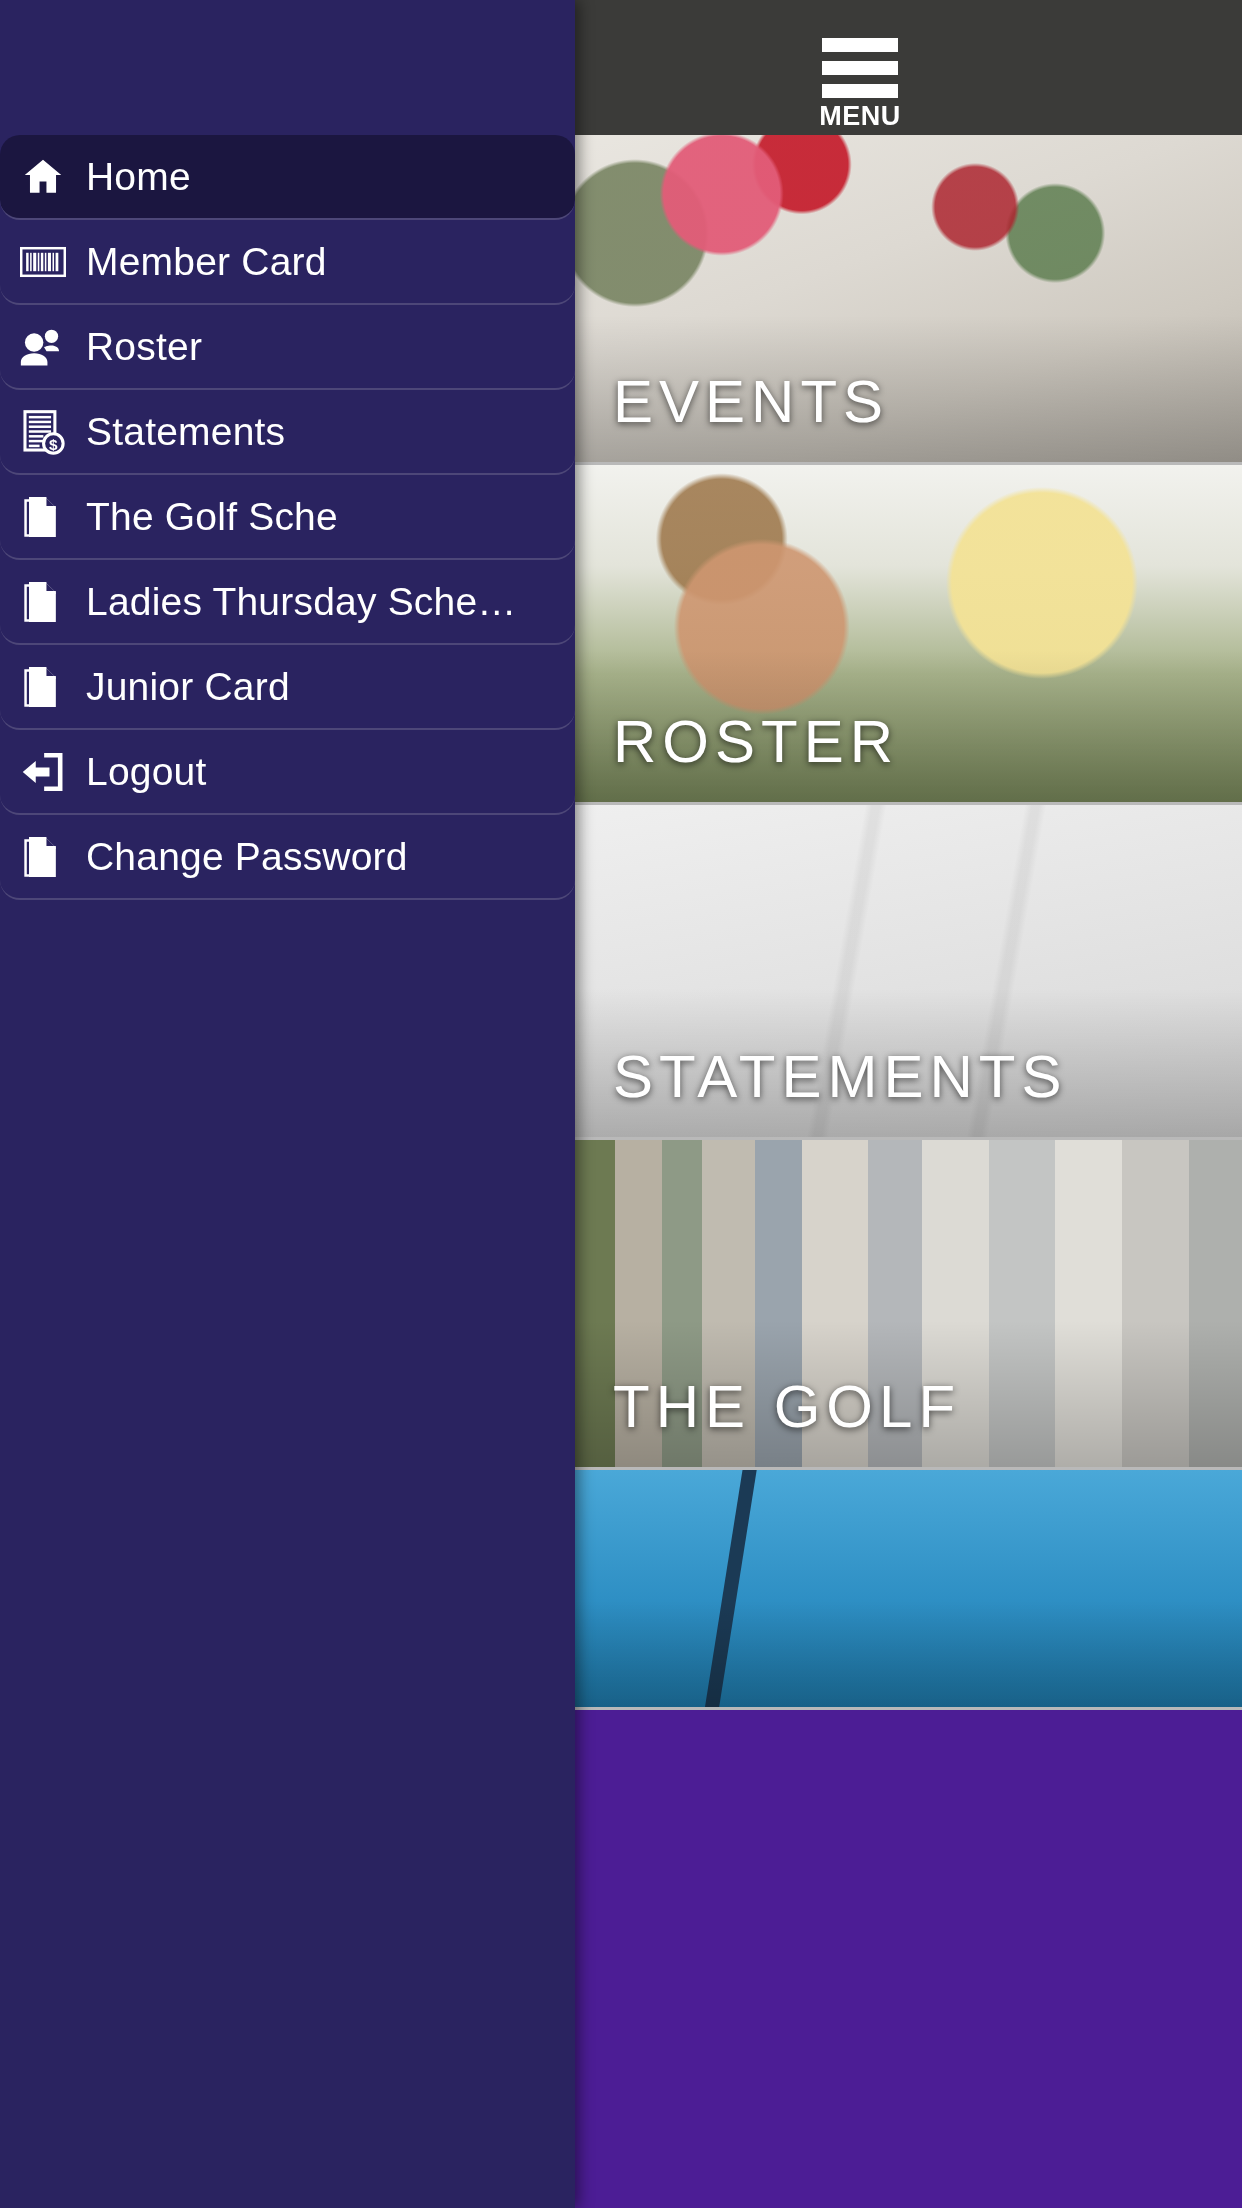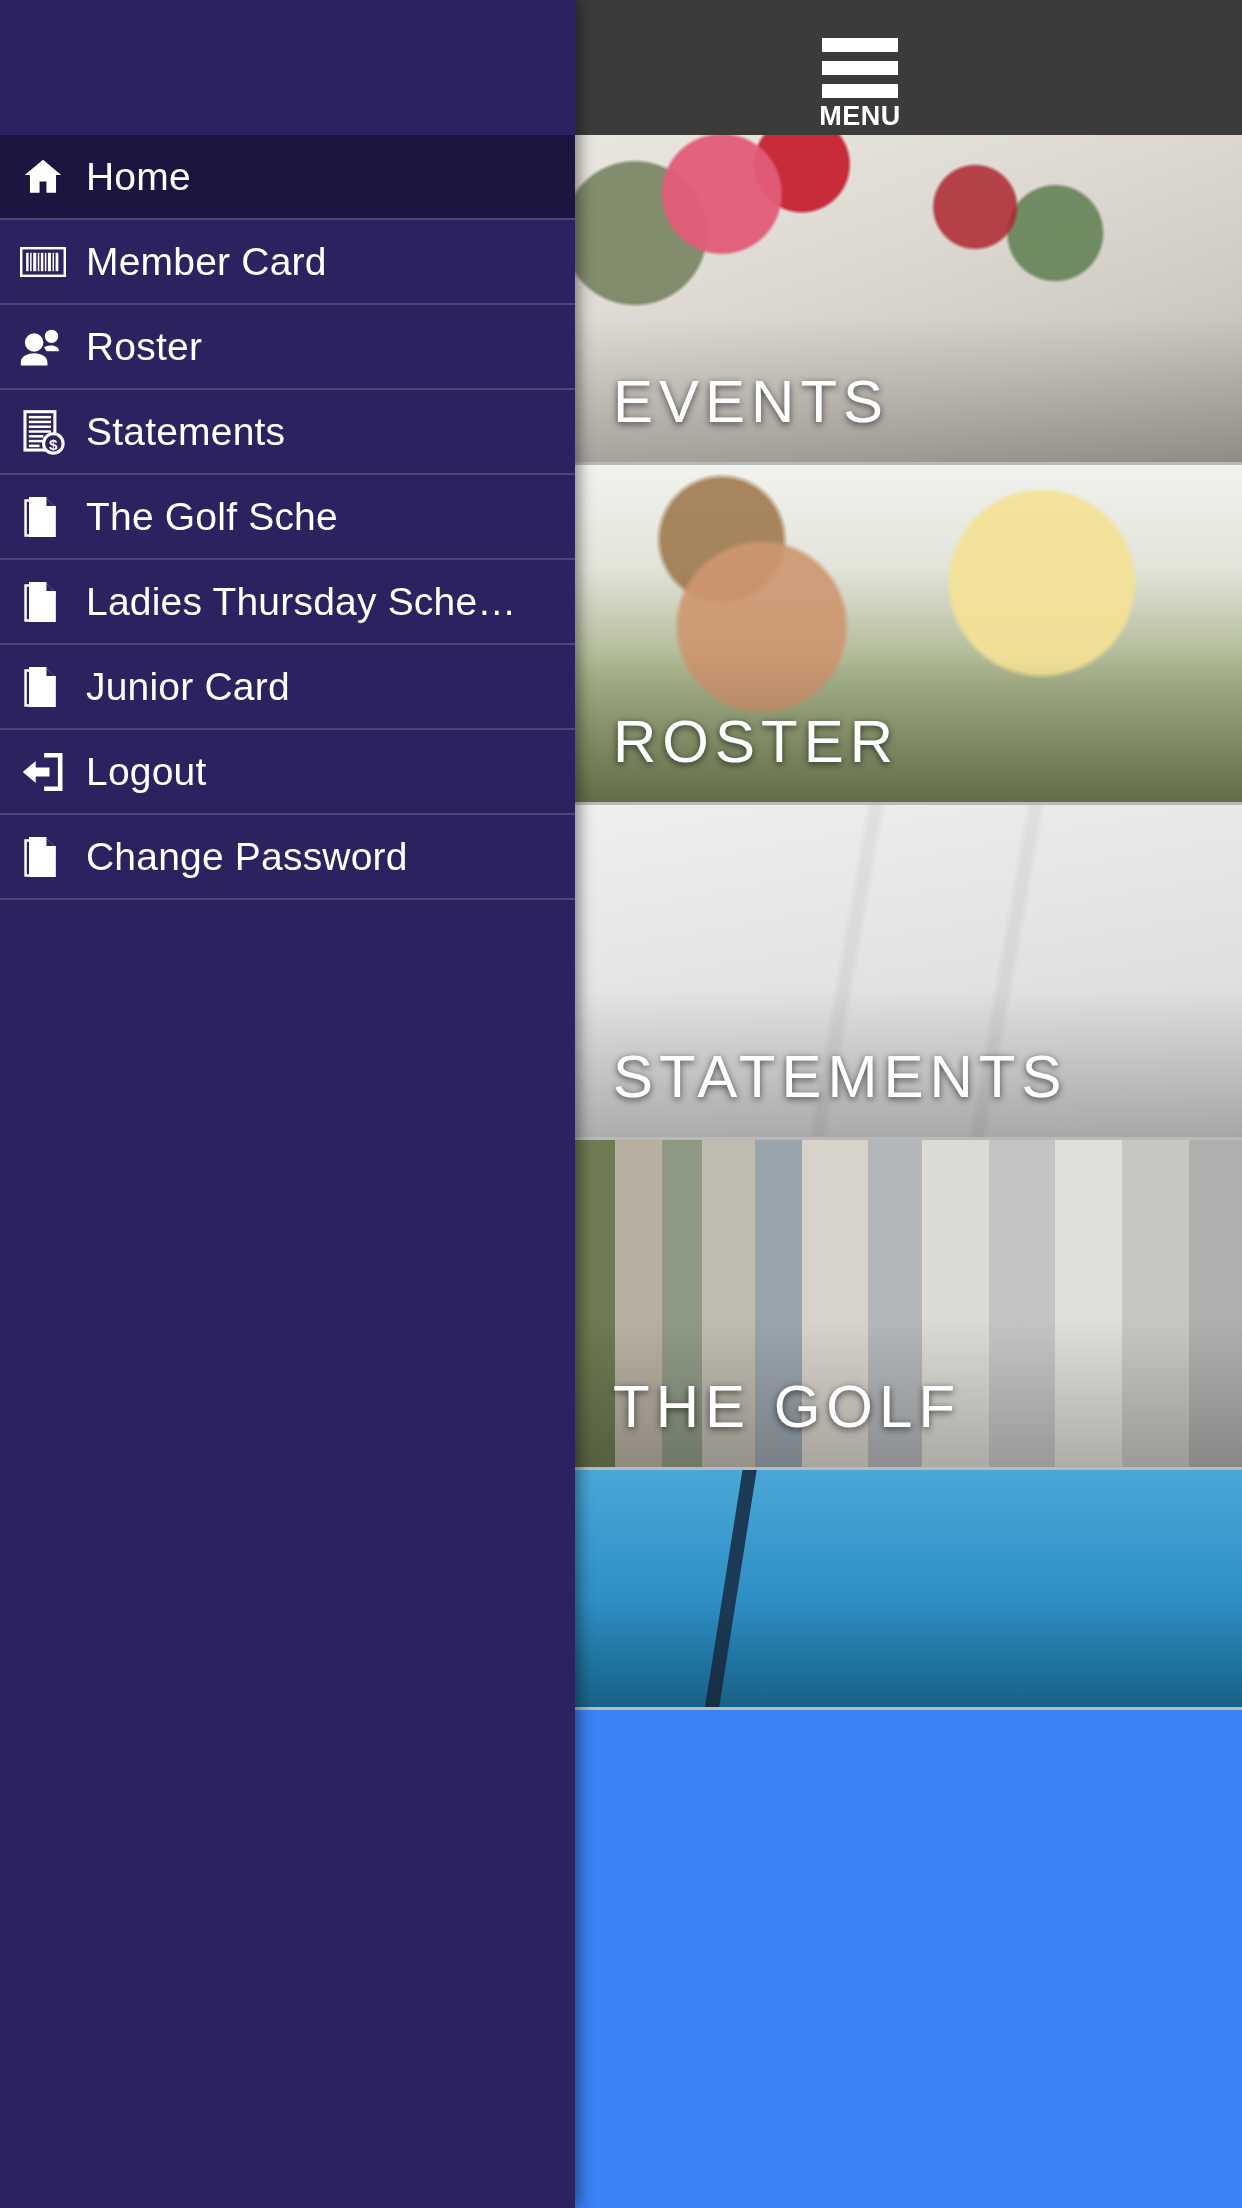--- a/index.html
+++ b/index.html
@@ -14,21 +14,21 @@
     width: 1242px; height: 2208px;
     overflow: hidden;
   }
 
   
   .content-col {
     position: absolute;
     left: 575px; top: 0;
     width: 667px; height: 2208px;
     overflow: hidden;
-    background: #3b82f6;
+    background: #4c1d95;
   }
   .topbar {
     position: relative;
     height: 135px;
     background: #3b3b39;
     box-sizing: border-box;
   }
   .menu-btn {
     position: absolute;
     left: 235px; top: 38px;
@@ -140,20 +140,21 @@
   .drawer-top { height: 135px; }
   .nav-list { width: 575px; }
   .nav-item {
     position: relative;
     height: 85px;
     display: flex;
     align-items: center;
     border-bottom: 2px solid #4d4778;
     box-sizing: border-box;
     cursor: pointer;
+    border-radius: 20px;
   }
   .nav-item.active { background: #1b1640; }
   .nav-item .ic {
     width: 86px;
     flex: 0 0 86px;
     display: flex;
     align-items: center;
     justify-content: center;
   }
   .nav-item .ic svg { display: block; }

